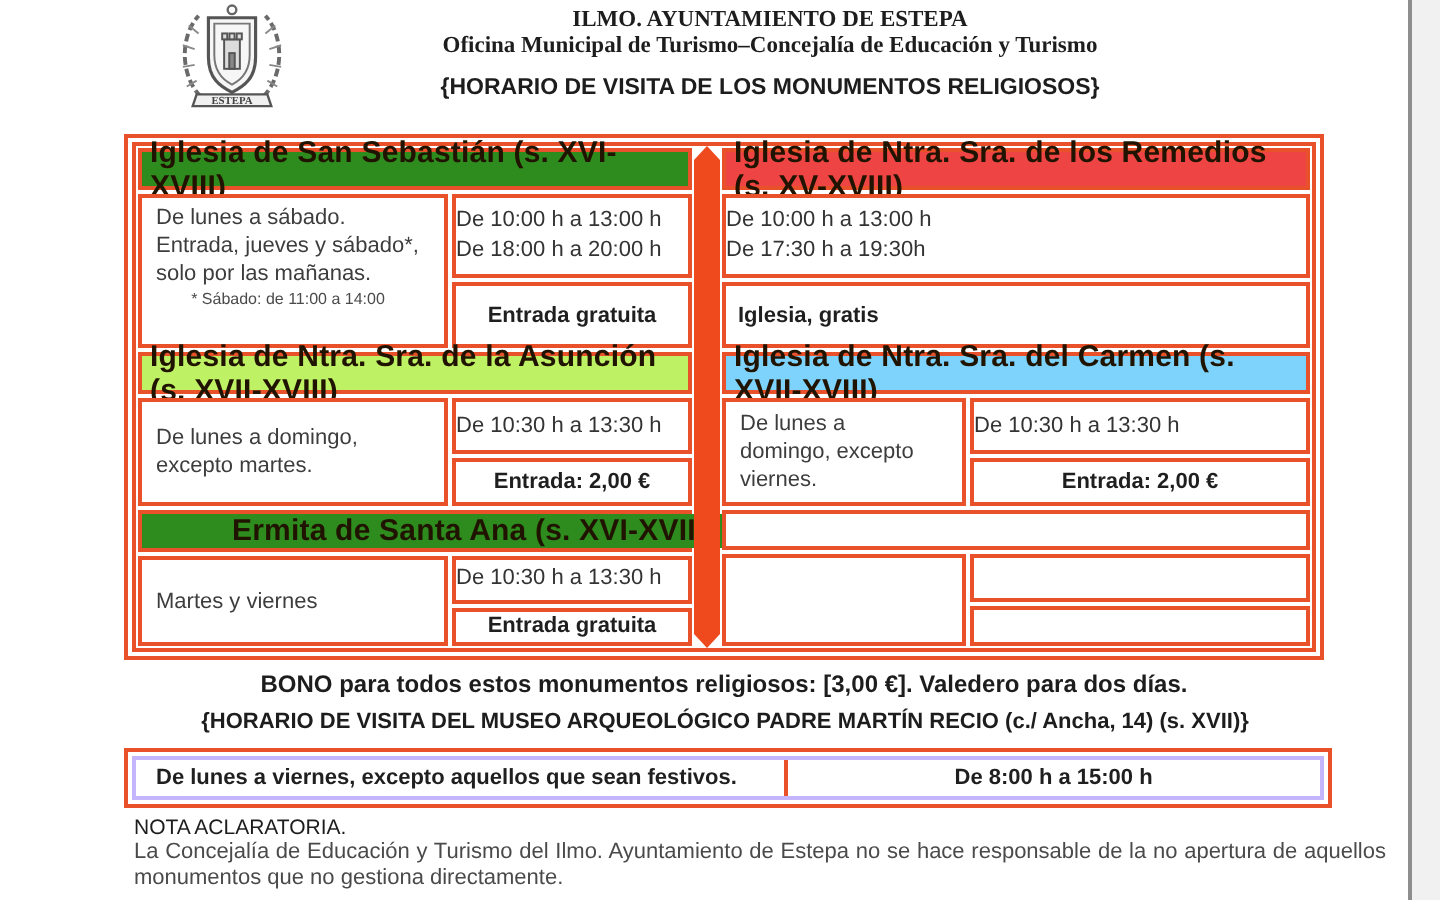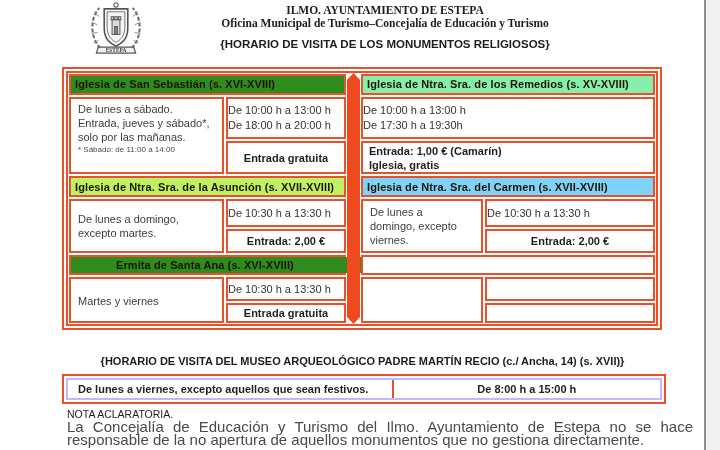--- a/index.html
+++ b/index.html
@@ -20,33 +20,33 @@
              display:flex;flex-direction:row;}
   .col{display:flex;flex-direction:column;}
   .col-left{width:279px;}
   .col-right{flex:1;}
   .divider-arrow{width:13px;background:#ee4a1e;
       clip-path:polygon(50% 0%,100% 2.8%,100% 97.2%,50% 100%,0% 97.2%,0% 2.8%);}
 
   .cell{border:2px solid #e8512a;background:#fff;margin:1px;box-sizing:border-box;}
   .hdr-cell{height:21px;display:flex;align-items:stretch;}
   .bar{flex:1;display:flex;align-items:center;padding-left:4px;
-       font-size:11px;font-weight:bold;color:#201400;letter-spacing:.1px;}
+       font-size:15px;font-weight:bold;color:#201400;letter-spacing:.1px;}
   .bar.green{background:#2e8b1d;}
-  .bar.brick{background:#86efac;}
+  .bar.brick{background:#ef4444;}
   .bar.red{background:#bef264;}
   .bar.darkred{background:#7dd3fc;}
   .bar.short{flex:0 0 95%;padding-left:45px;}
 
   .sec-body{display:flex;flex-direction:row;}
   .desc{box-sizing:border-box;font-size:11px;line-height:14px;padding:3px 12px 2px 7px;}
   .desc-l{width:155px;}
   .desc-r{width:122px;}
   .desc.vcenter{display:flex;flex-direction:column;justify-content:center;}
-  .note{font-size:8px;line-height:10px;margin-top:1px;color:#4a4a4a;}
+  .note{font-size:8px;line-height:10px;margin-top:1px;color:#4a4a4a;text-align:center;}
   .cells{flex:1;display:flex;flex-direction:column;}
   .hours{display:flex;flex-direction:column;justify-content:center;align-items:flex-start;
          font-size:11px;line-height:15px;color:#333;}
   .fee{display:flex;flex-direction:column;justify-content:center;align-items:center;
        font-size:11px;font-weight:bold;color:#1f1f1f;}
   .fee.left{align-items:flex-start;padding-left:6px;line-height:14px;}
 
   .b1{height:80px;} .b1 .hours{height:42px;} .b1 .fee{flex:1;}
   .b2{height:56px;} .b2 .hours{height:28px;} .b2 .fee{flex:1;}
   .b3{height:48px;} .b3 .hours{height:24px;} .b3 .fee{flex:1;}
@@ -59,21 +59,21 @@
   .museum-table{position:absolute;left:62px;top:374px;width:604px;height:30px;
         border:2px solid #e8512a;padding:2px;box-sizing:border-box;}
   .museum-inner{border:2px solid #c4b5fd;height:100%;box-sizing:border-box;
         display:flex;flex-direction:row;font-size:11px;font-weight:bold;color:#1f1f1f;}
   .museum-days{width:55%;border-right:2px solid #e8512a;display:flex;align-items:center;
         padding-left:10px;box-sizing:border-box;}
   .museum-hours{flex:1;display:flex;align-items:center;justify-content:center;}
 
   
   .nota-title{position:absolute;left:67px;top:408px;font-size:10.5px;font-weight:normal;color:#1d1d1d;}
-  .nota-body{position:absolute;left:67px;top:420px;width:626px;font-size:15px;
+  .nota-body{position:absolute;left:67px;top:420px;width:626px;font-size:11px;
         line-height:13px;text-align:justify;color:#4a4a4a;}
 
   
   .edge-line{position:absolute;left:704px;top:0;width:2px;height:450px;background:#8e8e8e;}
   .edge-strip{position:absolute;left:706px;top:0;width:14px;height:450px;background:#f1f1f1;}
 </style>
 </head>
 <body>
 
 <div class="page">
@@ -167,21 +167,20 @@
         <div class="cell hdr-cell">
           <div class="bar brick">Iglesia de Ntra. Sra. de los Remedios (s. XV-XVIII)</div>
         </div>
         <div class="sec-body b1">
           <div class="cells">
             <div class="cell hours">
               <span>De 10:00 h a 13:00 h</span>
               <span>De 17:30 h a 19:30h</span>
             </div>
             <div class="cell fee left">
-              <span>Entrada: 1,00 € (Camarín)</span>
               <span>Iglesia, gratis</span>
             </div>
           </div>
         </div>
 
         <div class="cell hdr-cell">
           <div class="bar darkred">Iglesia de Ntra. Sra. del Carmen (s. XVII-XVIII)</div>
         </div>
         <div class="sec-body b2">
           <div class="cell desc desc-r vcenter">
@@ -201,20 +200,21 @@
           <div class="cells">
             <div class="cell hours"></div>
             <div class="cell fee"></div>
           </div>
         </div>
       </div>
 
     </div>
   </div>
 
+  <div class="bono">BONO para todos estos monumentos religiosos: [3,00 €]. Valedero para dos días.</div>
 
   <div class="museum-heading">{HORARIO DE VISITA DEL MUSEO ARQUEOLÓGICO PADRE MARTÍN RECIO (c./ Ancha, 14) (s. XVII)}</div>
   <div class="museum-table">
     <div class="museum-inner">
       <div class="museum-days">De lunes a viernes, excepto aquellos que sean festivos.</div>
       <div class="museum-hours">De 8:00 h a 15:00 h</div>
     </div>
   </div>
 
   <div class="nota-title">NOTA ACLARATORIA.</div>

